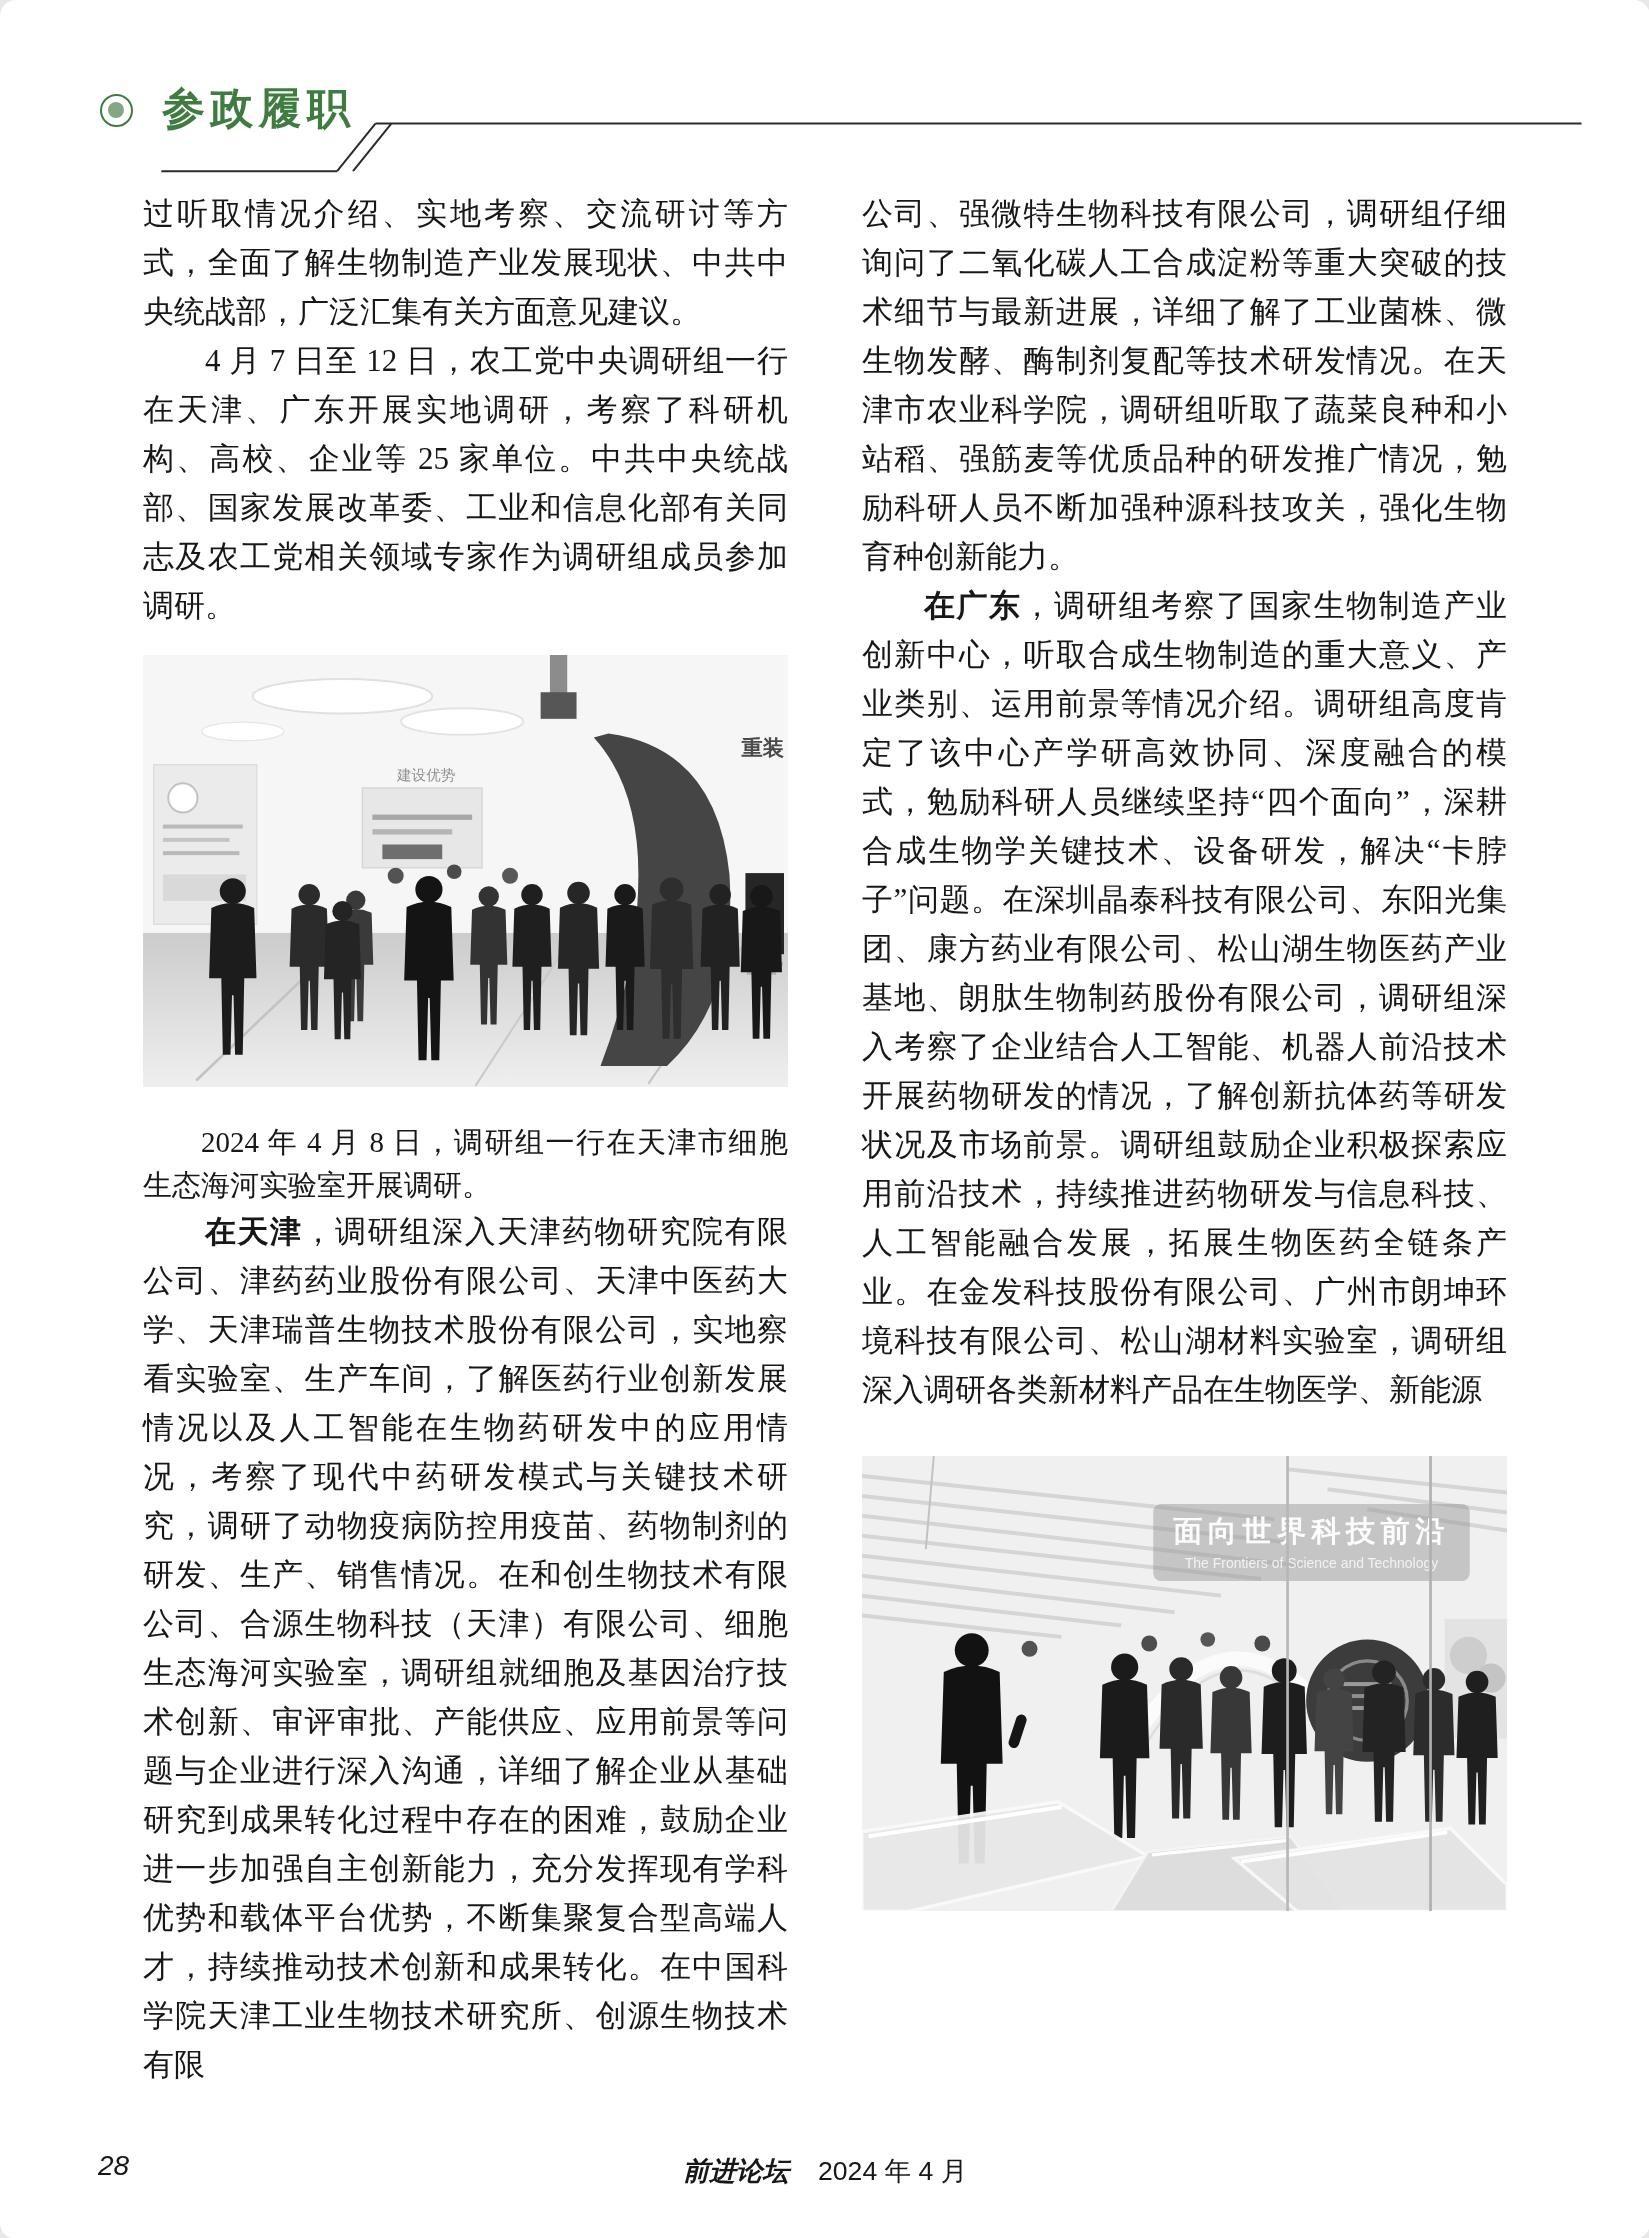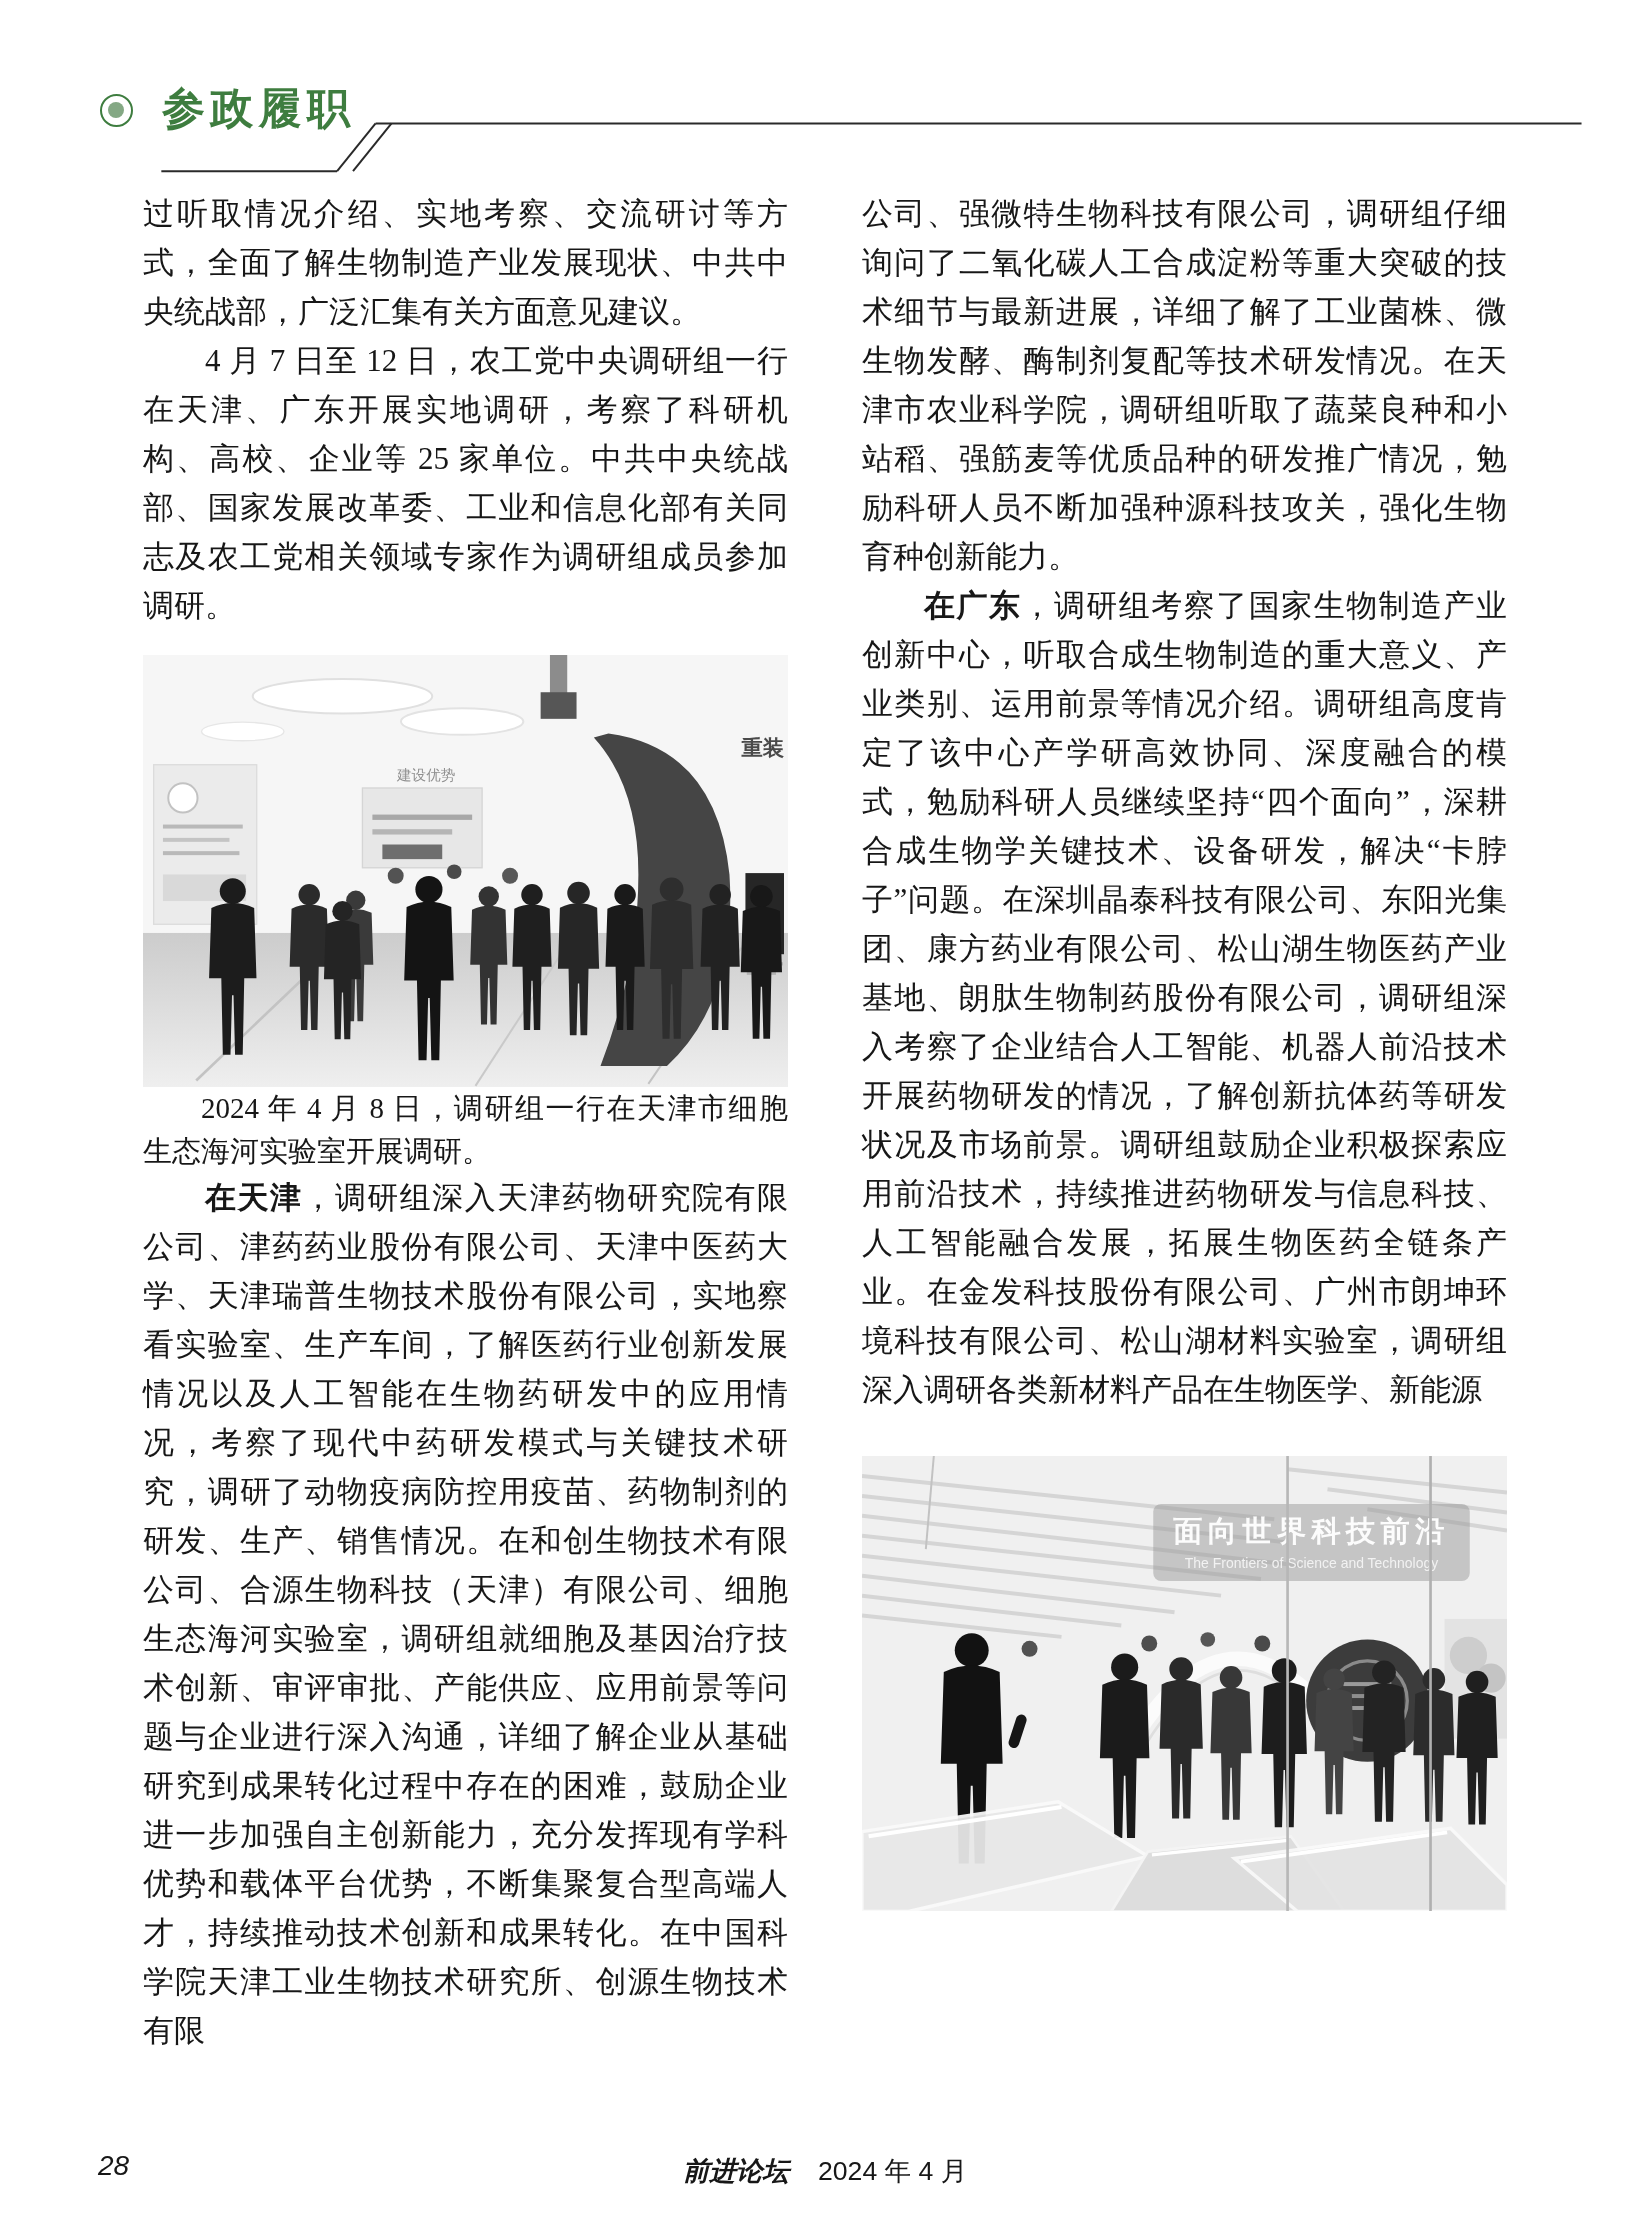--- a/index.html
+++ b/index.html
@@ -1,17 +1,17 @@
 <!DOCTYPE html>
 <html style="font-size:10.6px"><head>
 <meta charset="utf-8">
 <style>
   html,body{margin:0;padding:0;background:#e8e8e8;}
   .page{position:relative;width:1650px;height:2239px;background:#ffffff;overflow:hidden;
-        font-family:"Liberation Serif",serif;color:#171717;}
+        font-family:"Liberation Serif",serif;color:#171717;border-radius:16px;}
 
   
   .hdr-bullet{position:absolute;left:100px;top:94px;width:33px;height:33px;
               border:2.7px solid #3e7d3f;border-radius:50%;box-sizing:border-box;}
   .hdr-bullet-dot{position:absolute;left:6px;top:6px;width:16px;height:16px;
                   border-radius:50%;background:#84a884;}
   .hdr-title{position:absolute;left:162px;top:80px;font-size:43px;font-weight:bold;
              color:#3e7d3f;letter-spacing:5.3px;white-space:nowrap;}
   .hdr-rule{position:absolute;left:0;top:0;width:1650px;height:199px;pointer-events:none;}
 
@@ -23,21 +23,21 @@
   p.ind{text-indent:2em;}
   .lead{font-family:"Liberation Sans",sans-serif;font-weight:bold;}
   .p3{margin-top:22.6px;}
 
   
   figure{margin:0;}
   .photo{width:645px;position:relative;filter:grayscale(1);}
   .photo svg{display:block;width:100%;height:auto;}
   .ph1{margin-top:25px;}
   .ph2{margin-top:42px;}
-  .cap{font-size:29px;line-height:43px;text-indent:2em;margin-top:0;text-align:justify;}
+  .cap{font-size:29px;line-height:43px;text-indent:2em;margin-top:34px;text-align:justify;}
 
   
   .page-num{position:absolute;left:98px;top:2150px;font-size:28px;
             font-family:"Liberation Sans",sans-serif;font-style:italic;}
   .footer-center{position:absolute;left:0;top:2153px;width:1650px;text-align:center;
                  font-size:26.6px;font-family:"Liberation Sans",sans-serif;}
   .footer-center .journal{font-weight:bold;margin-right:29px;font-style:italic;}
 </style>
 </head>
 <body>

